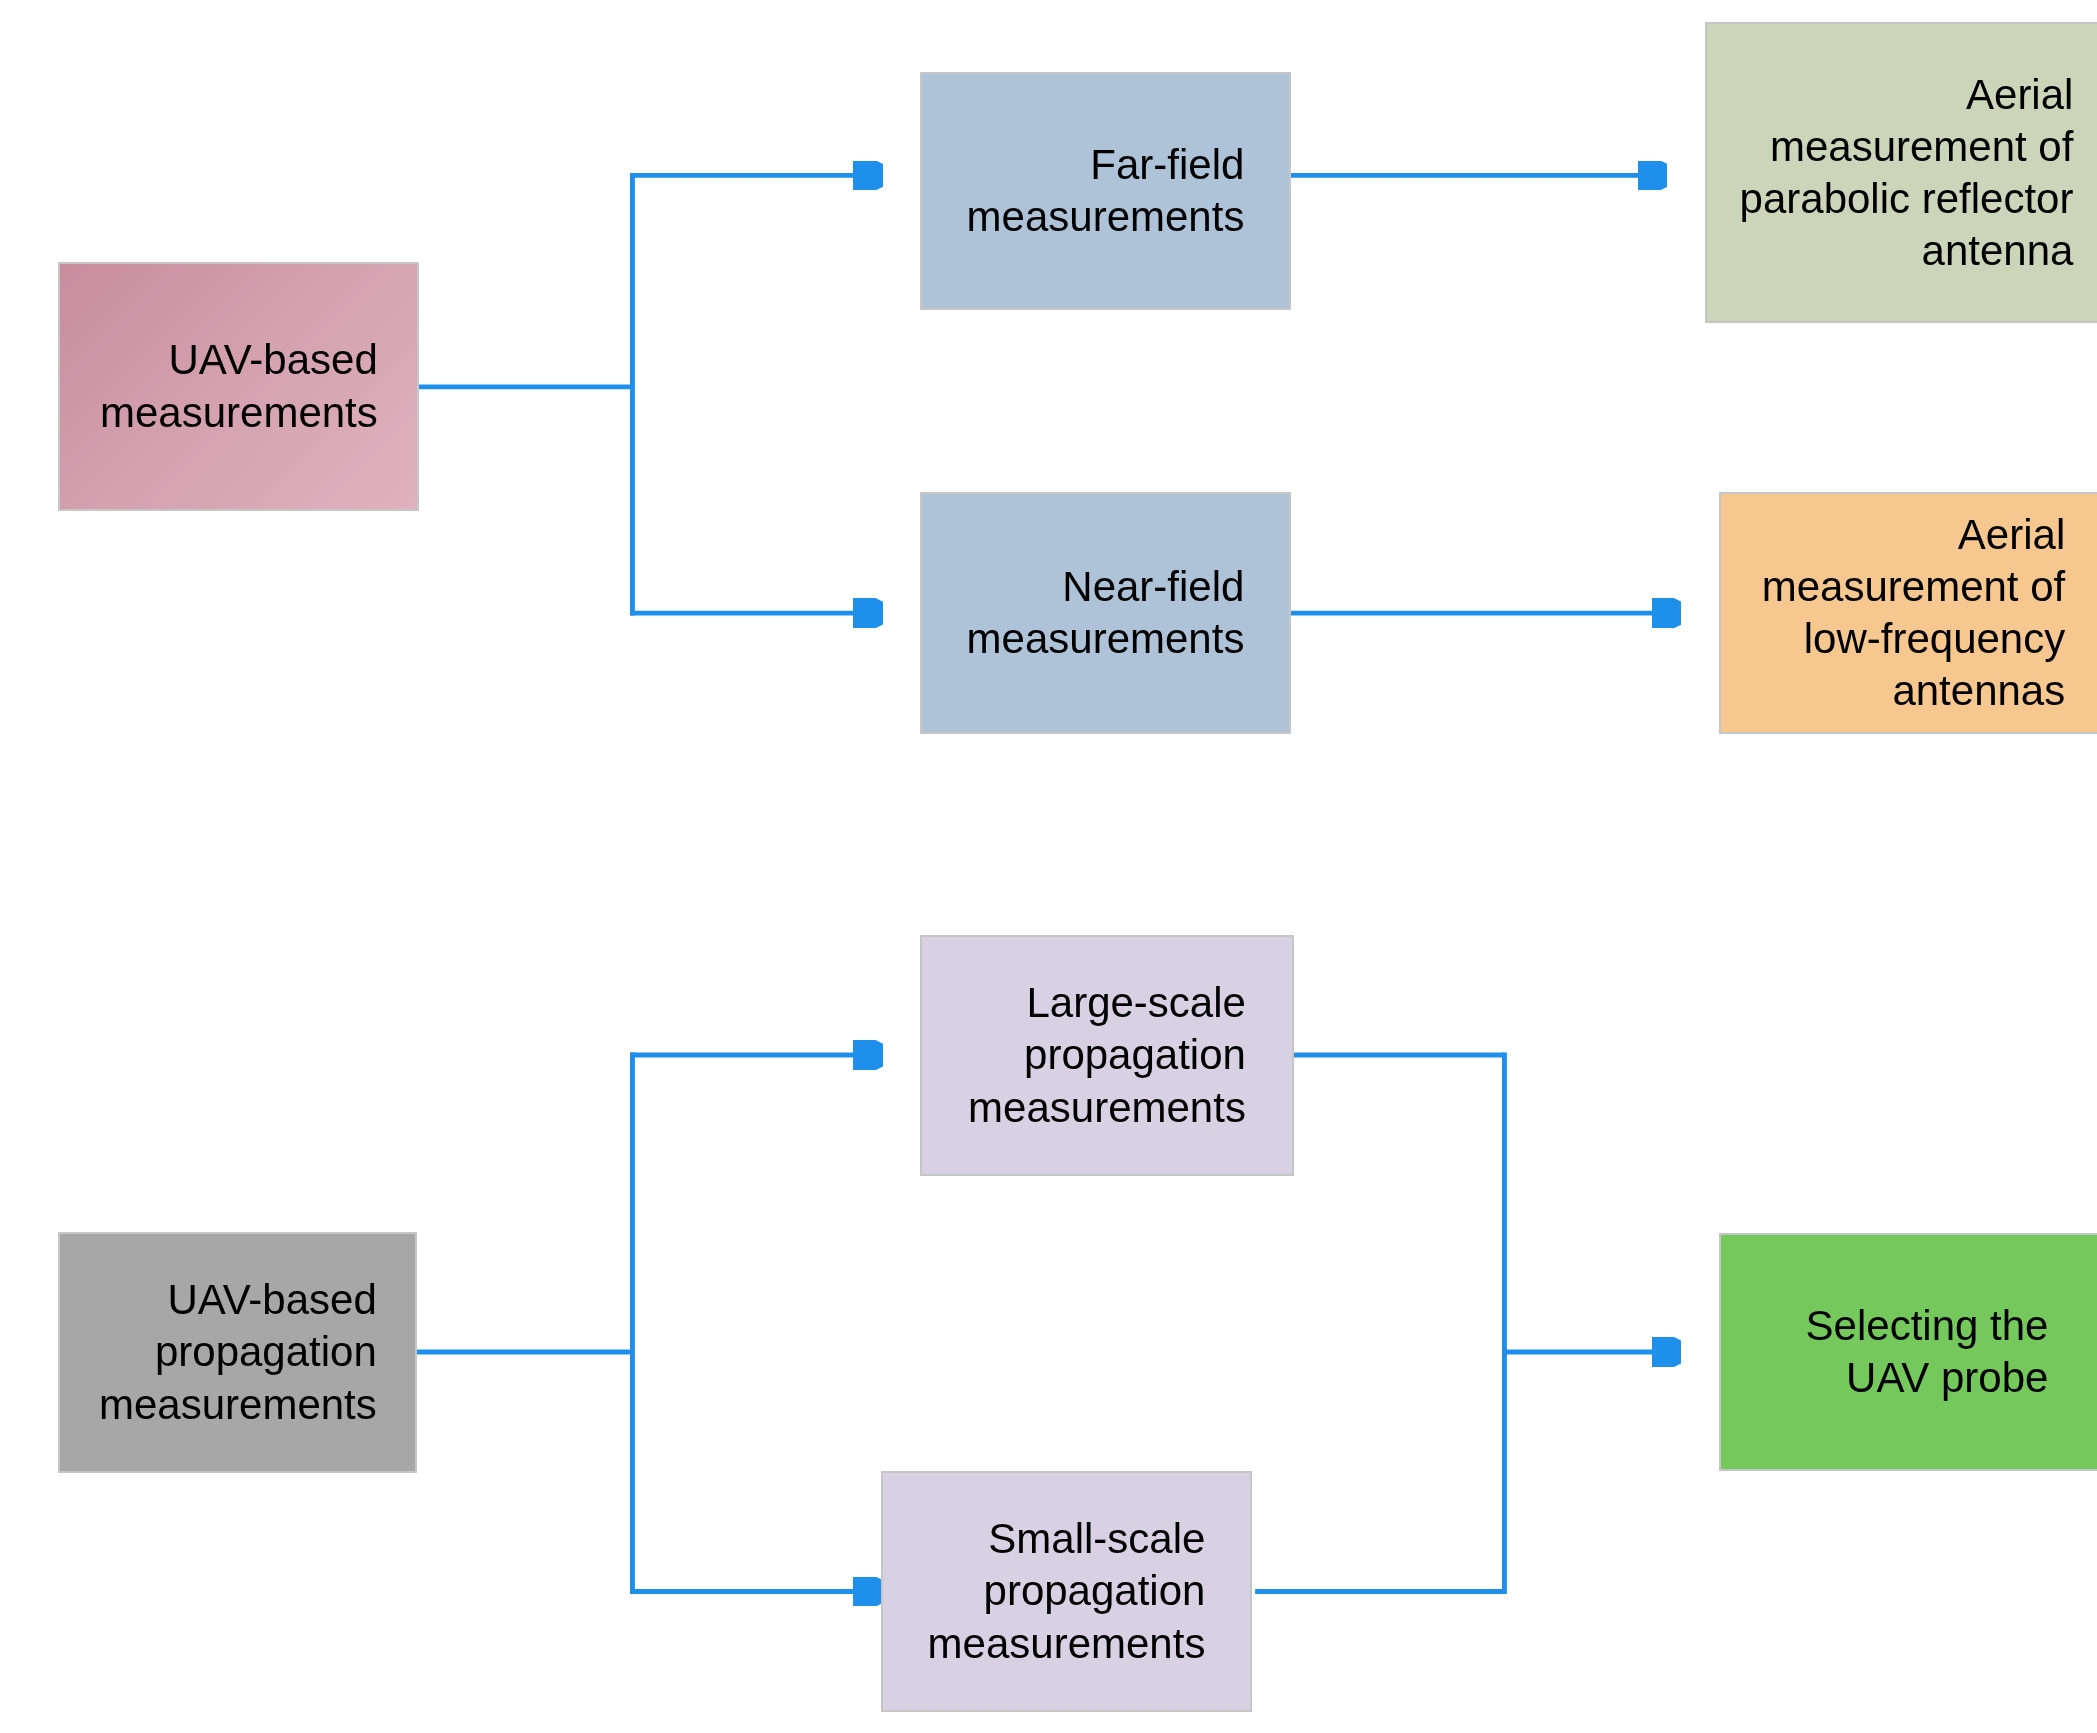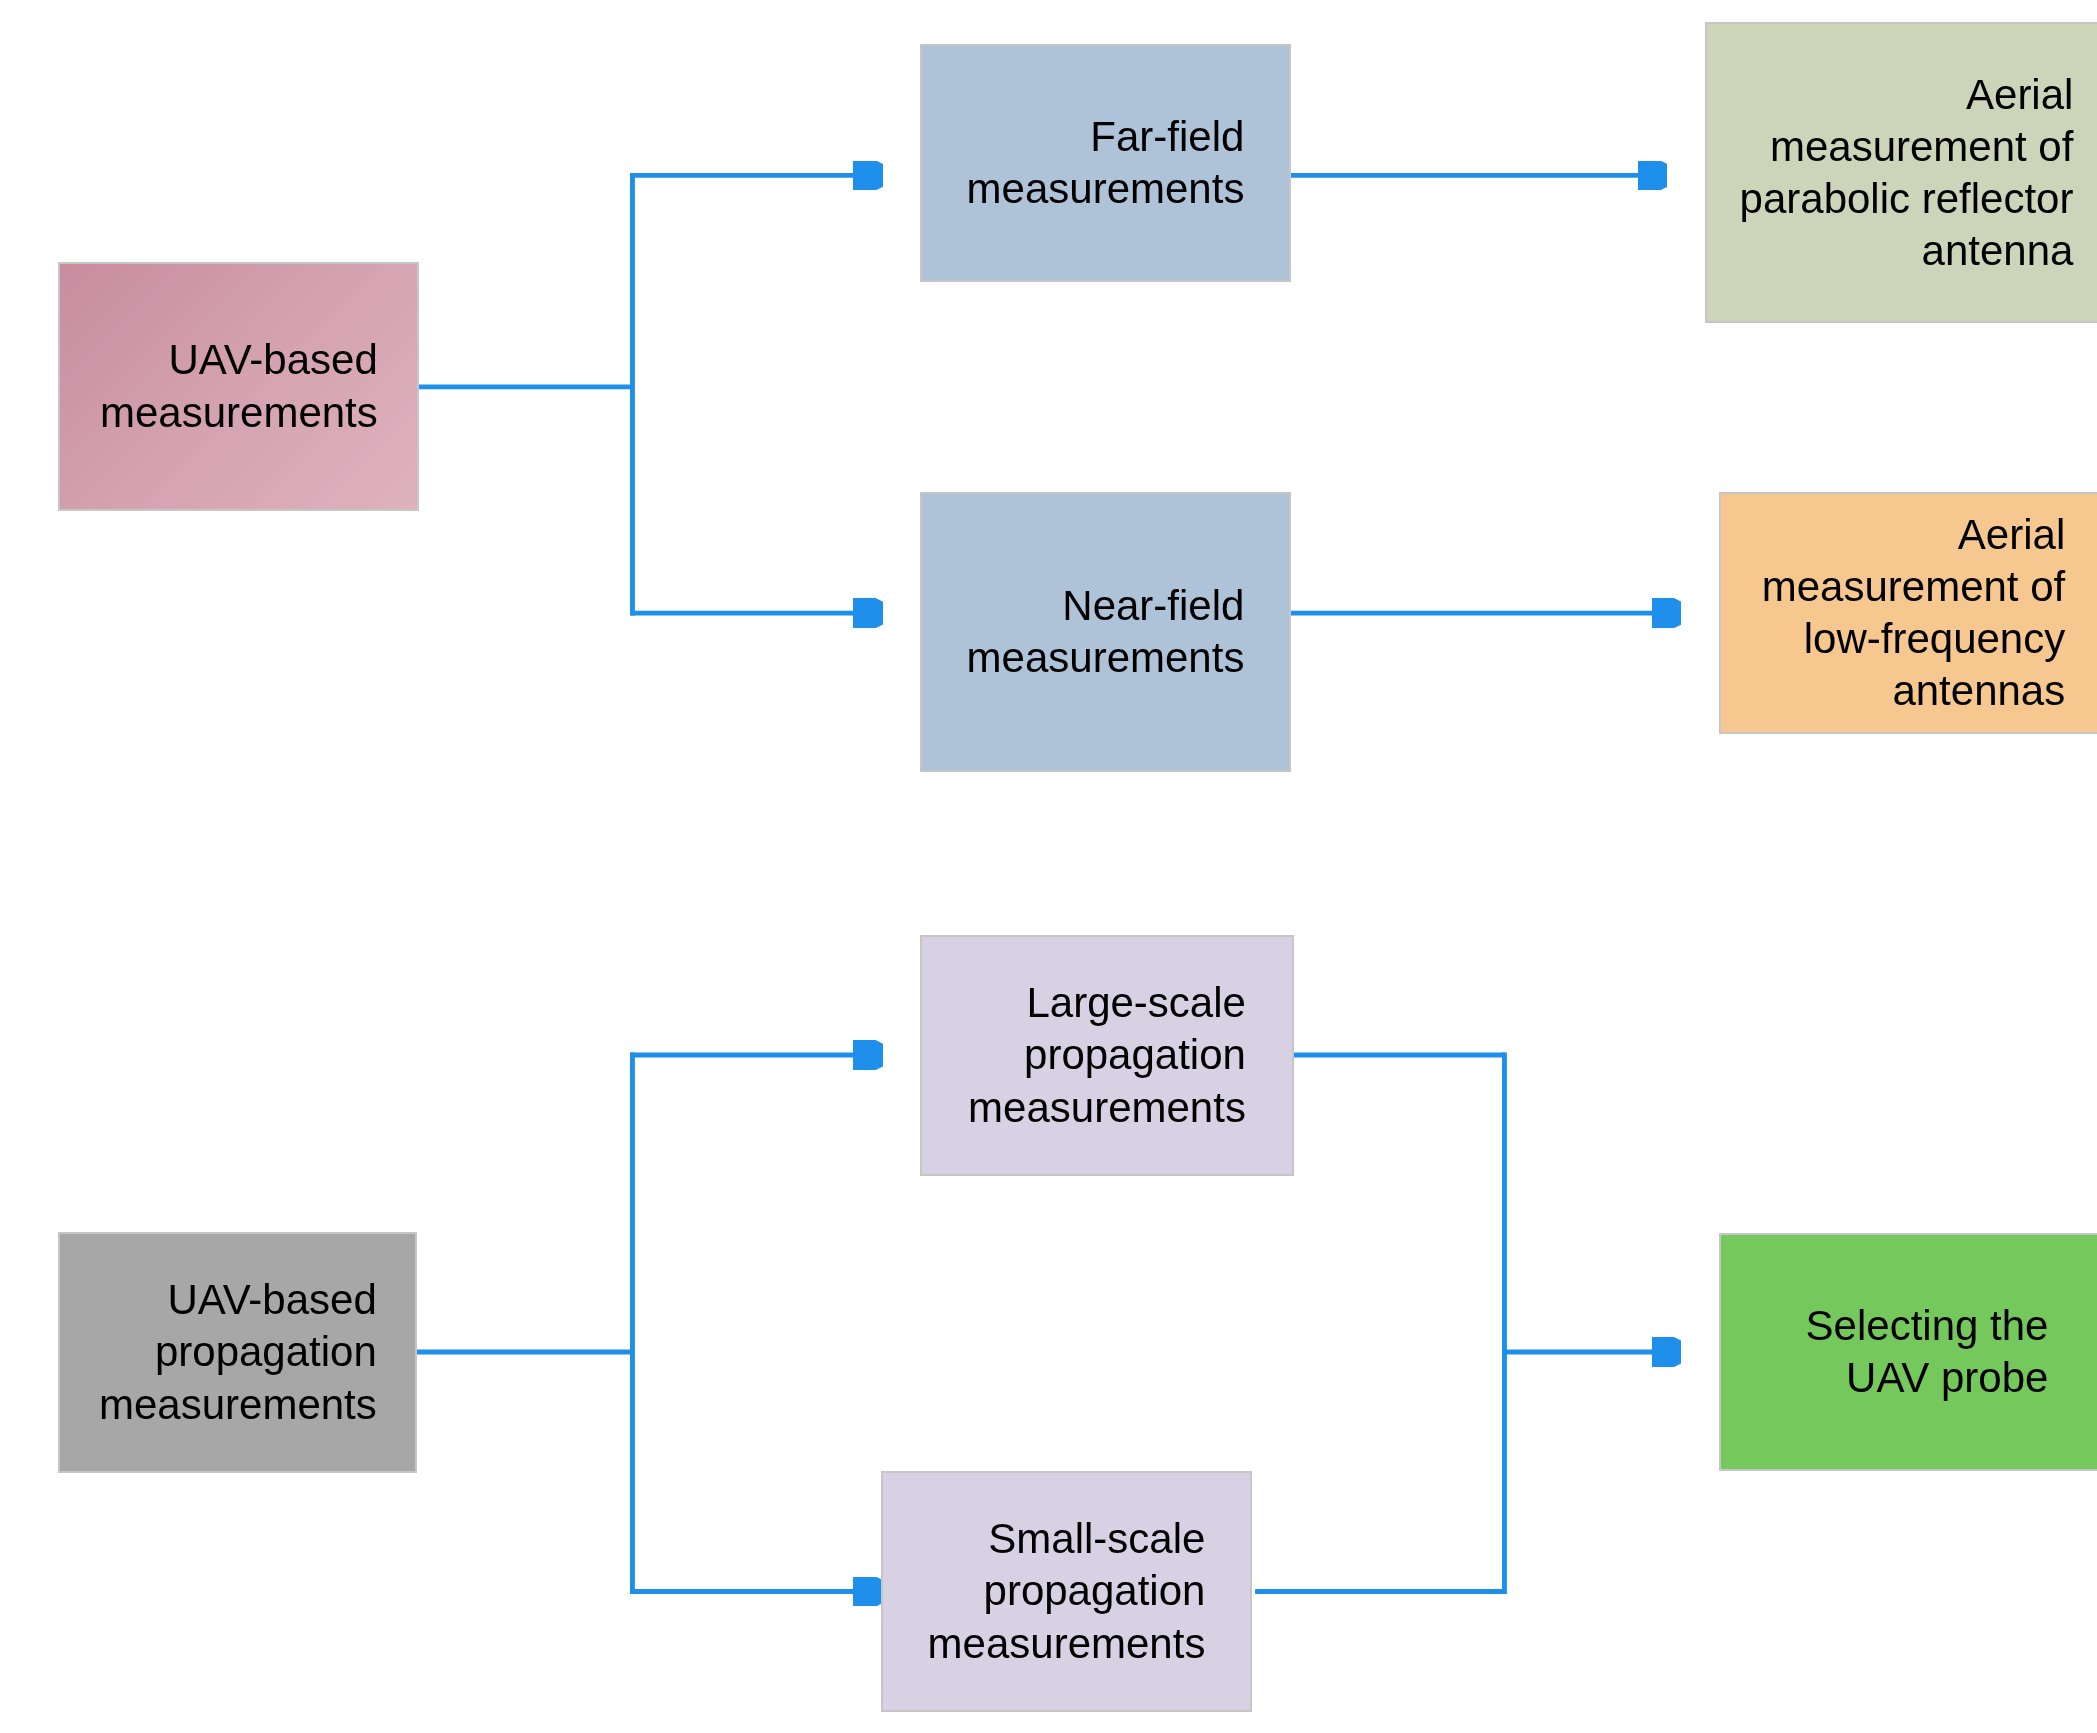--- a/index.html
+++ b/index.html
@@ -30,22 +30,22 @@
   .fill-pink  {background:linear-gradient(135deg,#c88c9f 0%,#d3a0b0 45%,#dfb2c0 100%);}
   .fill-blue  {background:#aec3d8;}
   .fill-sage  {background:#ccd4ba;}
   .fill-orange{background:#f6c78e;}
   .fill-gray  {background:#a7a7a7;}
   .fill-lav   {background:#d8d1e4;}
   .fill-green {background:#74c85c;}
 
   
   .n-uav-meas   {left:22.4px;   top:262px;  width:361px; height:249px;}
-  .n-far-field  {left:884px; top:44px;   width:371px; height:238px;}
-  .n-near-field {left:884px; top:492px;  width:371px; height:280px;}
+  .n-far-field  {left:884px; top:72px;   width:371px; height:238px;}
+  .n-near-field {left:884px; top:492px;  width:371px; height:242px;}
   .n-parabolic  {left:1669px; top:22.4px;   width:403px; height:301px;}
   .n-lowfreq    {left:1683px; top:492px;  width:389px; height:242px;}
   .n-uav-prop   {left:22.4px;   top:1232px; width:359px; height:241px;}
   .n-large      {left:884px; top:935px; width:374px; height:241px;}
   .n-small      {left:845px; top:1471px; width:371px; height:241px;}
   .n-select     {left:1683px; top:1233px; width:416px; height:238px;}
 
   svg.connectors{position:absolute;left:0;top:0;width:2097px;height:1734px;}
   svg.connectors path{
     stroke:#1e8fea;

